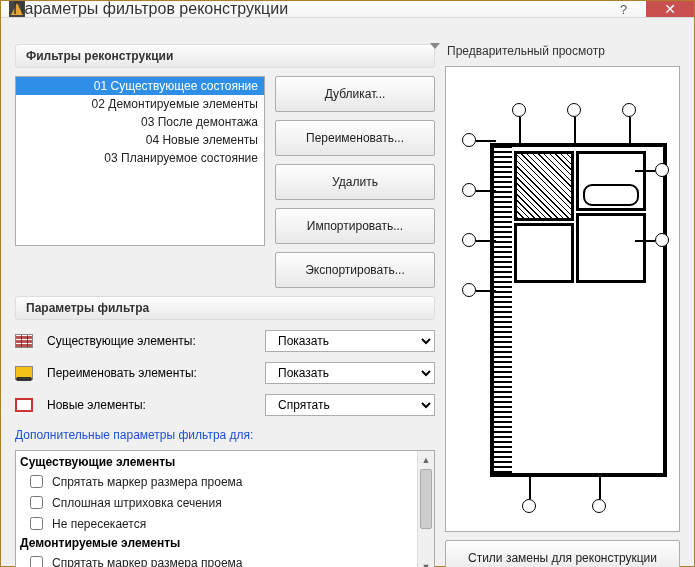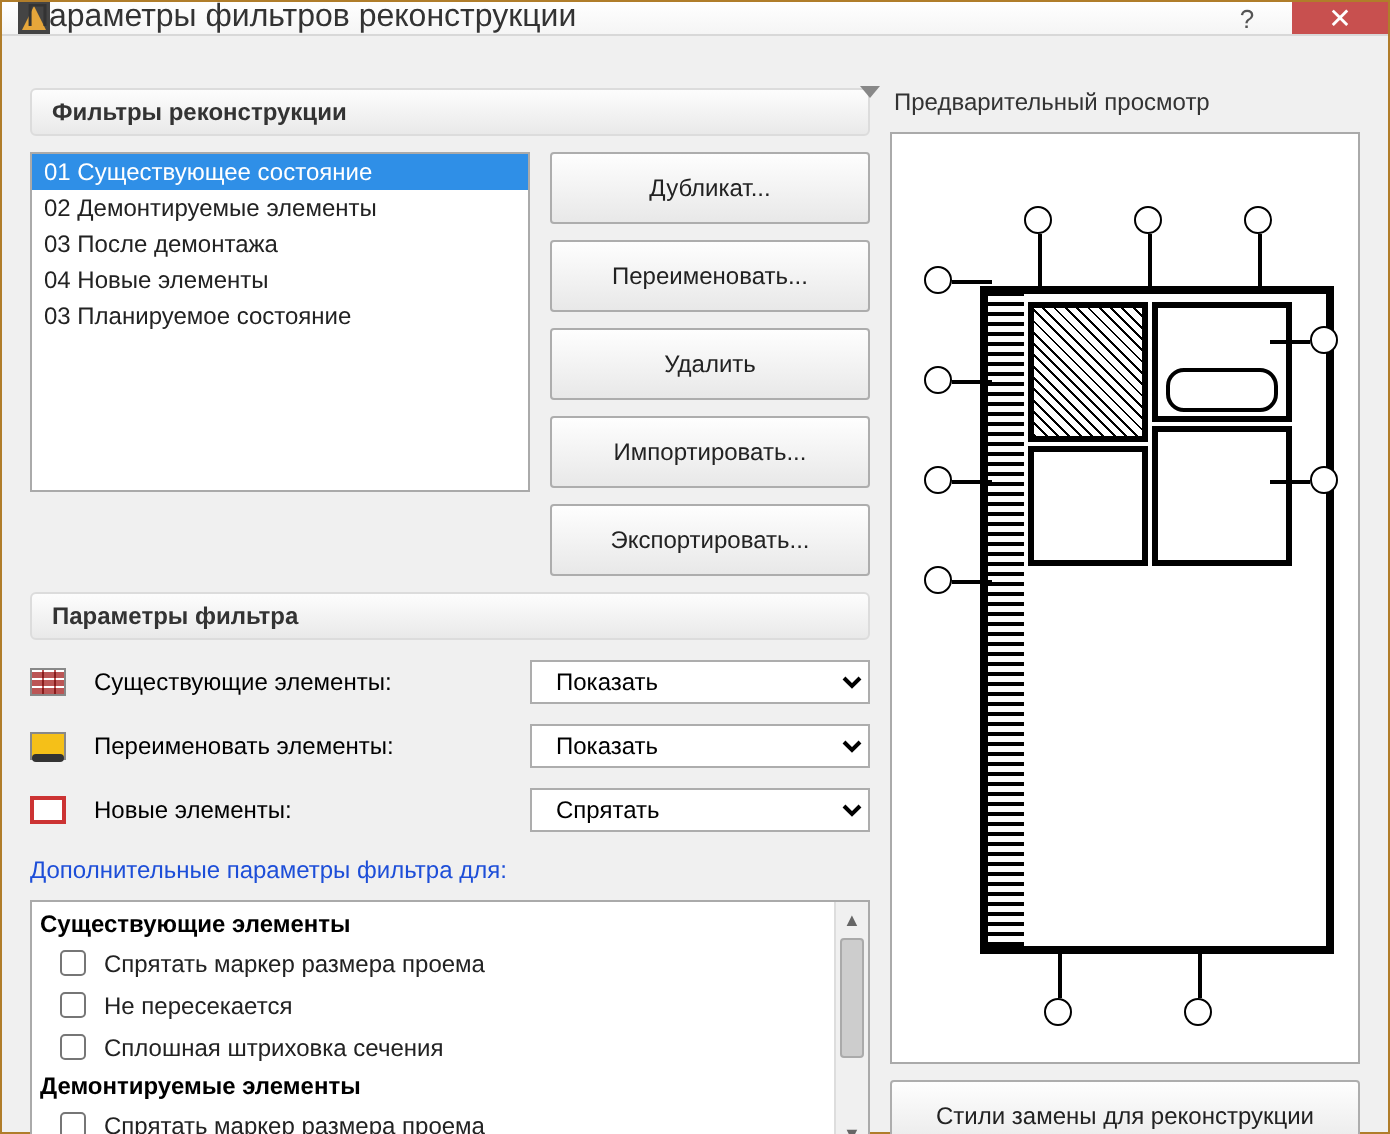--- a/index.html
+++ b/index.html
@@ -12,21 +12,21 @@
   .titlebar .ctrls { margin-left:auto; display:flex; height:100%; }
   .titlebar .ctrl { width:45px; display:flex; align-items:center; justify-content:center; color:#555; font-size:13px; cursor:default; }
   .titlebar .ctrl.close { background:#c8504f; color:#fff; width:48px; font-size:14px; }
   .body { flex:1; padding:10px 14px 12px 14px; display:flex; flex-direction:column; gap:6px; }
   .upper { display:flex; gap:10px; flex:1; min-height:0;margin-top:16px; }
   .left-col { flex:1; display:flex; flex-direction:column; gap:8px; min-width:0; }
   .right-col { width:235px; display:flex; flex-direction:column; gap:8px; }
   .group-hdr { background: linear-gradient(#fdfdfd, #e9e9e9); border:1px solid #dcdcdc; border-radius:3px; padding:4px 10px; font-weight:bold; color:#333; position:relative; }
   .group-hdr.small-tri::after { content:""; position:absolute; right:-6px; top:-2px; width:0; height:0; border-left:5px solid transparent; border-right:5px solid transparent; border-top:6px solid #888; }
   .filters-row { display:flex; gap:10px; }
-  .filter-list { flex:1; background:#fff; border:1px solid #aaa; height:170px; overflow:auto; }
+  .filter-list { flex:1; background:#fff; border:1px solid #aaa; height:170px; overflow:auto;text-align:right; }
   .filter-list .item { padding:2px 6px; color:#222; cursor:default; white-space:nowrap; }
   .filter-list .item.selected { background:#2f8fe7; color:#fff; }
   .btn-col { width:160px; display:flex; flex-direction:column; gap:8px; }
   .btn { background:linear-gradient(#fefefe,#e8e8e8); border:1px solid #adadad; border-radius:2px; height:36px; display:flex; align-items:center; justify-content:center; color:#222; cursor:default; }
   .param-grid { display:grid; grid-template-columns: 24px 1fr 170px; row-gap:10px; column-gap:8px; align-items:center; margin-top:2px; }
   .pic { width:18px; height:14px; display:inline-block; }
   .pic.brick { background:repeating-linear-gradient(0deg,#b55 0,#b55 3px,#fff 3px,#fff 4px), repeating-linear-gradient(90deg,#fff 0,#fff 5px,#b55 5px,#b55 6px); background-blend-mode: multiply; border:1px solid #888;}
   .pic.bulldozer { background:#f5c018; border:1px solid #888; position:relative;}
   .pic.bulldozer::after{content:"";position:absolute;bottom:-2px;left:0;right:0;height:4px;background:#333;border-radius:2px;}
   .pic.frame { border:2px solid #c33; background:#fff; }
@@ -113,25 +113,25 @@
         <div class="subhdr">Дополнительные параметры фильтра для:</div>
 
         <div class="opts-box" id="opts-box">
           <div class="sec">Существующие элементы</div>
             <label>
               <input type="checkbox" style="">
               <span>Спрятать маркер размера проема</span>
             </label>
             <label>
               <input type="checkbox" style="">
-              <span>Не пересекается</span>
+              <span>Сплошная штриховка сечения</span>
             </label>
             <label>
               <input type="checkbox" style="">
-              <span>Сплошная штриховка сечения</span>
+              <span>Не пересекается</span>
             </label>
             <div class="sec">Демонтируемые элементы</div>
             <label>
               <input type="checkbox" style="">
               <span>Спрятать маркер размера проема</span>
             </label>
             <div class="scroll-ind">
             <div class="up">▲</div>
             <div class="thumb"></div>
             <div class="down" style="position:absolute;bottom:0;left:0;right:0">▼</div>

